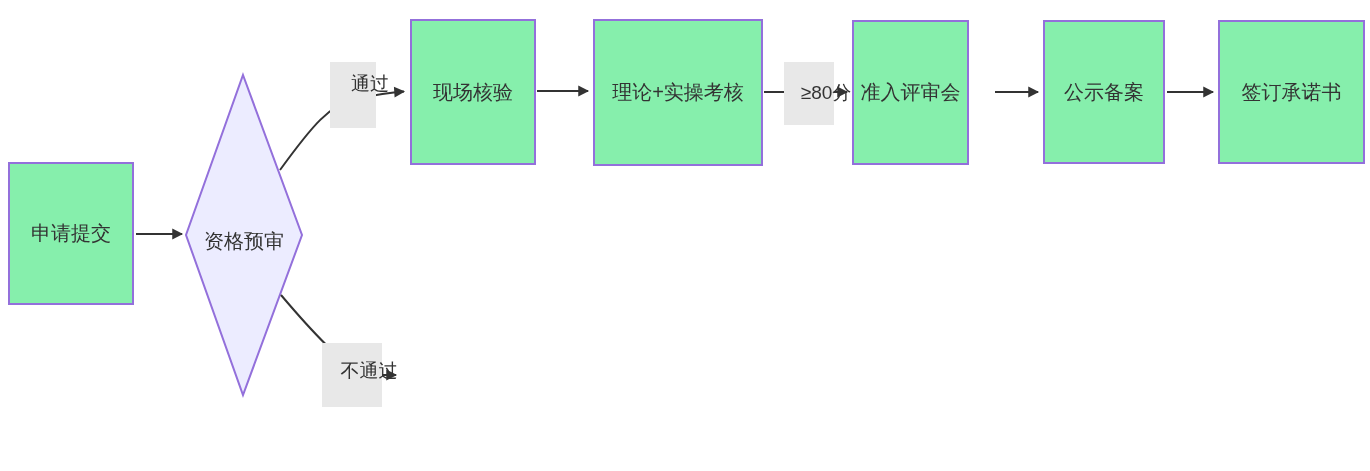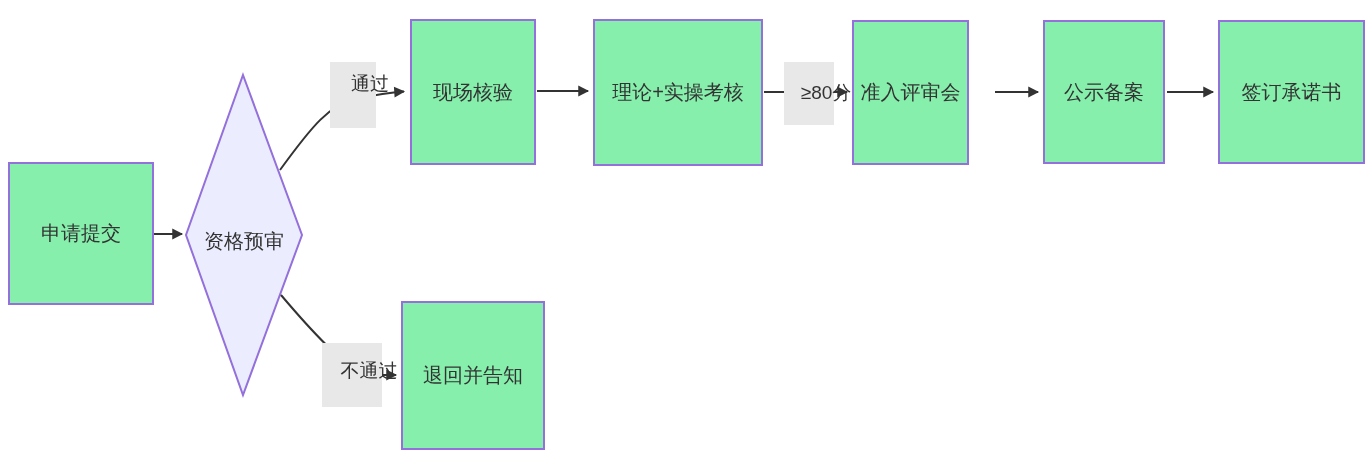--- a/index.html
+++ b/index.html
@@ -83,21 +83,21 @@
 
     <path class="edge-path" d="M764,92 L847,92" marker-end="url(#arrowhead)"></path>
 
     <path class="edge-path" d="M995,92 L1038,92" marker-end="url(#arrowhead)"></path>
 
     <path class="edge-path" d="M1167,92 L1213,92" marker-end="url(#arrowhead)"></path>
 
     <path class="edge-path" d="M281,295 C314,334 342,362 357,370 C365,374.5 369,375 378,375 L396,375" marker-end="url(#arrowhead)"></path>
   </svg>
 
-  <div class="node" style="left:8px; top:162px; width:146px; height:143px;">
+  <div class="node" style="left:8px; top:162px; width:126px; height:143px;">
     <span>申请提交</span>
   </div>
 
   <div class="node" style="left:410px; top:19px; width:126px; height:146px;">
     <span>现场核验</span>
   </div>
 
   <div class="node" style="left:593px; top:19px; width:170px; height:147px;">
     <span>理论+实操考核</span>
   </div>
@@ -107,23 +107,20 @@
   </div>
 
   <div class="node" style="left:1218px; top:20px; width:147px; height:144px;">
     <span>签订承诺书</span>
   </div>
 
   <div class="node" style="left:1043px; top:20px; width:122px; height:144px;">
     <span>公示备案</span>
   </div>
 
-  <div class="node" style="left:401px; top:301px; width:144px; height:149px;">
-    <span>退回并告知</span>
-  </div>
 
   <div class="diamond-label" style="left:184px; top:221px; width:120px; height:40px;">
     <span>资格预审</span>
   </div>
 
   <div class="edge-label" style="left:330px; top:62px; width:46px; height:66px; padding-top:9px;">
     <span>通过</span>
   </div>
 
   <div class="edge-label" style="left:784px; top:62px; width:50px; height:63px; padding-top:18px;">

